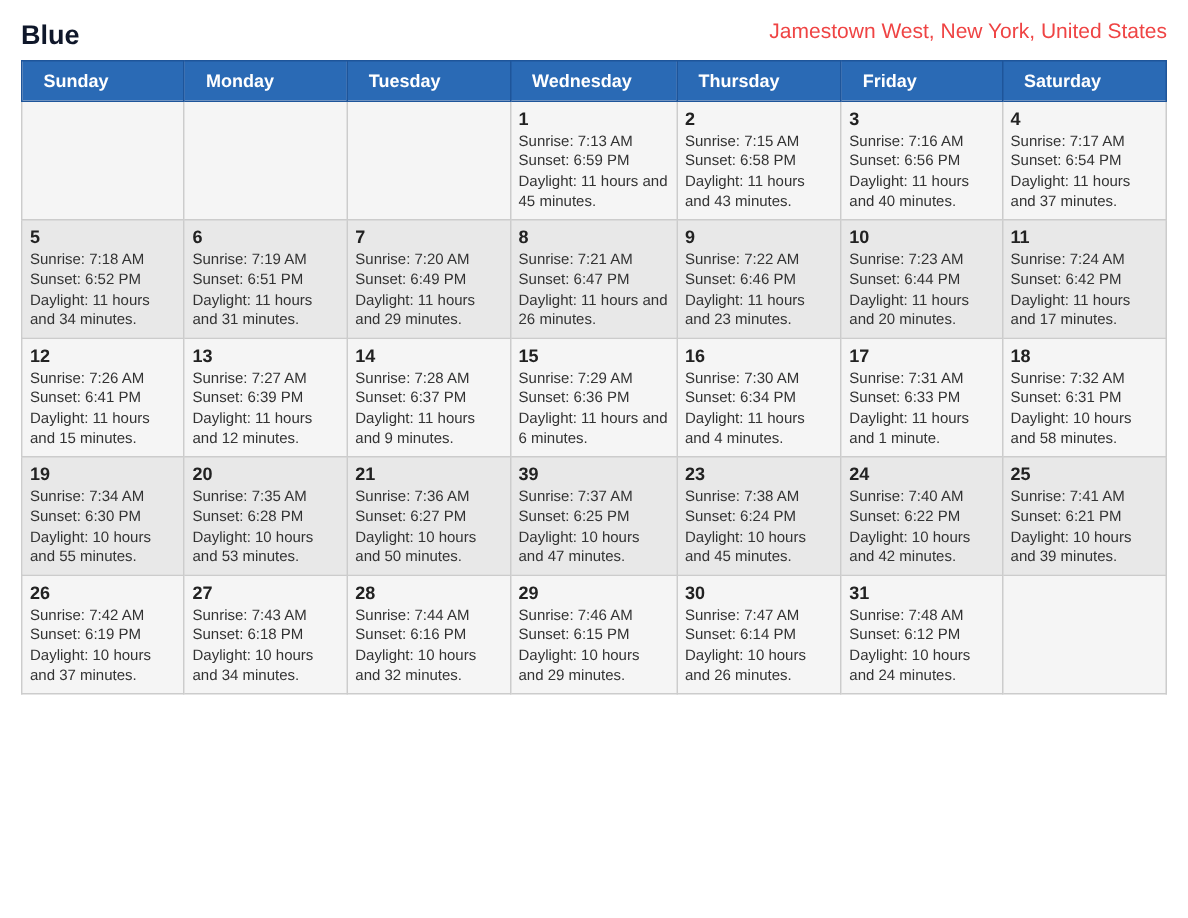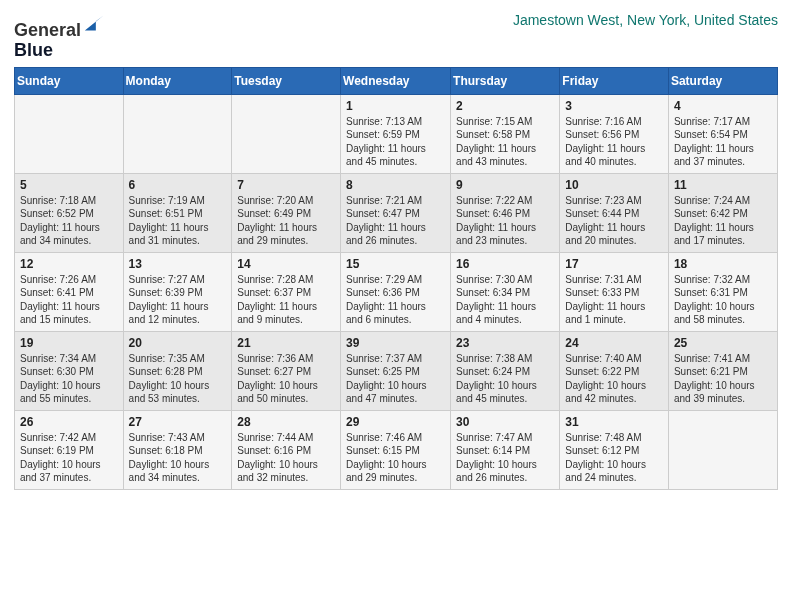--- a/index.html
+++ b/index.html
@@ -43,34 +43,34 @@
       text-align: right;
     }
     .month-title {
       font-size: 36px;
       color: #333;
       font-weight: normal;
       line-height: 1.1;
     }
     .subtitle {
       font-size: 14px;
-      color: #0f766e;
+      color: #ef4444;
       margin-top: 2px;
     }
     .calendar {
       width: 100%;
       border-collapse: collapse;
       border: 1px solid #ccc;
       font-size: 10.5px;
     }
     .calendar thead tr th {
       background: #2a6ab5;
       color: #fff;
       text-align: left;
-      padding: 6px 2px;
+      padding: 6px 14px;
       font-size: 12px;
       font-weight: bold;
       border: 1px solid #1e559a;
     }
     .calendar tbody tr td {
       border: 1px solid #ccc;
       vertical-align: top;
       padding: 4px 5px;
       width: 113px;
       min-height: 72px;
@@ -94,25 +94,20 @@
       font-size: 10px;
     }
   </style>
 </head>
 <body>
 
 <div class="page">
   <div class="header">
     <div class="logo">
       <div>
-        <div class="logo-text">
-          <span class="logo-general">General</span><svg class="logo-icon" viewBox="0 0 24 24" xmlns="http://www.w3.org/2000/svg">
-              <polygon points="2,18 14,18 14,8 22,2" fill="#1a5fa8"></polygon>
-            </svg>
-        </div>
         <div class="logo-text">
           <span class="logo-blue">Blue</span>
         </div>
       </div>
     </div>
     <div class="title-block">
       <div class="subtitle">Jamestown West, New York, United States</div>
     </div>
   </div>
 

